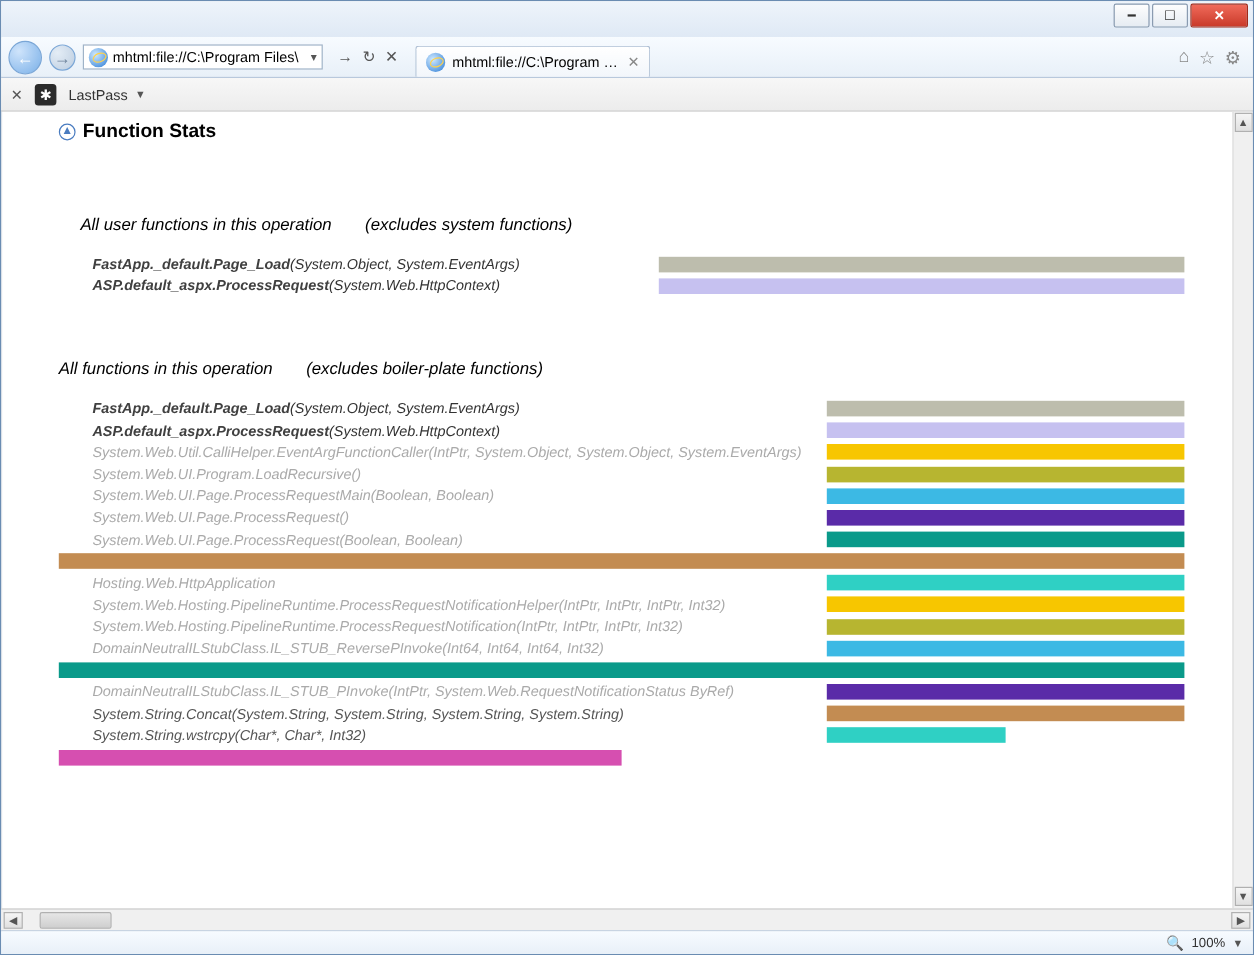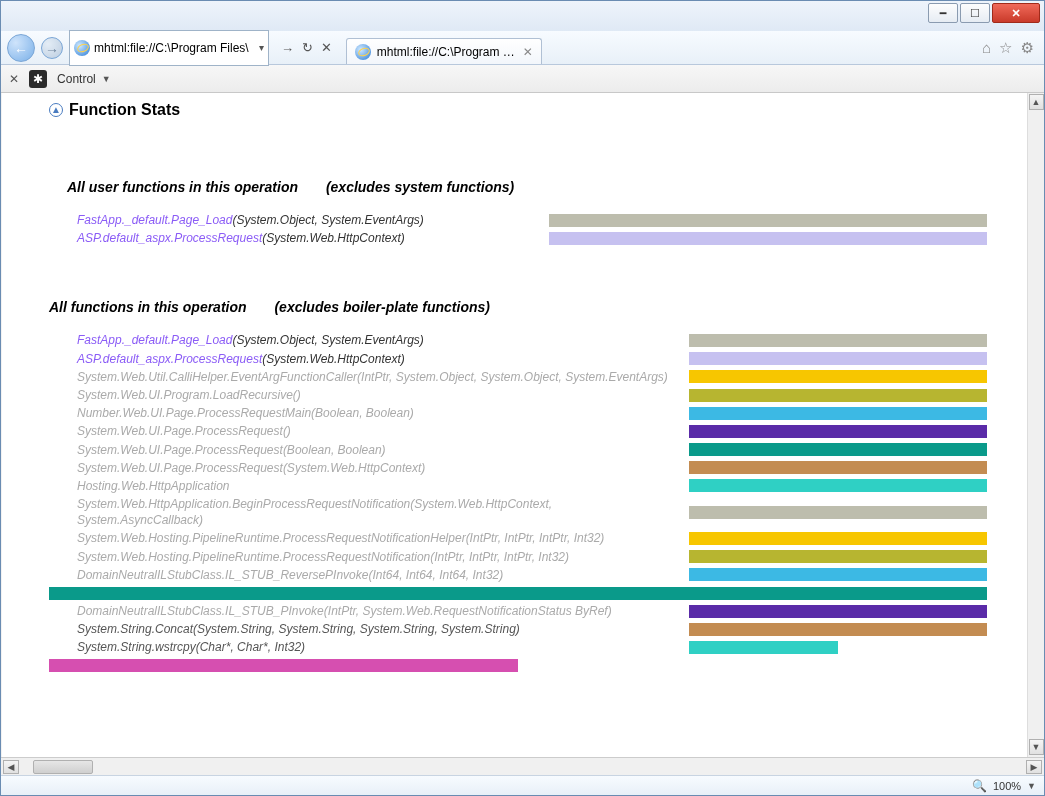--- a/index.html
+++ b/index.html
@@ -8,21 +8,21 @@
   
   .window { width: 1045px; height: 796px; position: relative; background: #fff; border: 1px solid #6a8cb2; box-shadow: 0 0 0 1px rgba(0,0,0,0.05) inset; }
   .titlebar { height: 30px; background: linear-gradient(#eef4fb,#dfe9f5); display: flex; justify-content: flex-end; align-items: flex-start; padding: 2px 4px 0 0; }
   .win-btn { width: 30px; height: 20px; margin-left: 2px; border: 1px solid #8a9bb0; border-radius: 2px; background: linear-gradient(#fdfdfd,#e6ecf3); display:flex; align-items:center; justify-content:center; font-size:11px; color:#333; }
   .win-btn.close { width: 48px; background: linear-gradient(#f06a5a,#c93a2a); border-color:#a02a1a; color:#fff; font-weight:bold; }
 
   
   .navbar { height: 34px; background: linear-gradient(#f7fbff,#e8f0f8); border-bottom: 1px solid #b8c8dc; display:flex; align-items:center; padding: 0 6px; gap:6px; }
   .nav-back, .nav-fwd { width:28px; height:28px; border-radius:50%; border:1px solid #7aa6d6; background: radial-gradient(circle at 30% 30%, #cfe4fb, #7ab0e8); display:flex; align-items:center; justify-content:center; color:#fff; font-size:14px; }
   .nav-fwd { width:22px; height:22px; background: radial-gradient(circle at 30% 30%, #e4edf6, #bccde0); color:#70869e; }
-  .addr-wrap { flex: 0 0 200px; display:flex; align-items:center; border:1px solid #9fb3c8; background:#fff; height:36px; padding:0 4px; gap:4px; }
+  .addr-wrap { flex: 0 0 200px; display:flex; align-items:center; border:1px solid #9fb3c8; background:#fff; height:21px; padding:0 4px; gap:4px; }
   .ie-icon { width:16px; height:16px; border-radius:50%; background: radial-gradient(circle at 35% 35%, #cfe9ff, #2a7bd5); position:relative; }
   .ie-icon::after { content:""; position:absolute; left:3px; top:4px; width:10px; height:6px; border:1px solid #ffd24a; border-radius:50%; transform: rotate(-20deg); }
   .addr-input { border:none; outline:none; font-size:12px; flex:1; min-width:0; font-family: inherit; }
   .addr-drop { color:#555; font-size:10px; }
   .addr-right { display:flex; align-items:center; gap:8px; margin-left:6px; color:#555; font-size:13px; }
   .tabstrip { flex:1; display:flex; align-items:flex-end; height:100%; margin-left:8px; }
   .tab { height:26px; border:1px solid #b0c0d4; border-bottom:none; background: linear-gradient(#fff,#f2f6fb); padding: 4px 8px; display:flex; align-items:center; gap:6px; border-radius:3px 3px 0 0; max-width:200px; }
   .tab-title { font-size:12px; white-space:nowrap; overflow:hidden; text-overflow:ellipsis; max-width:140px; }
   .tab-x { color:#888; font-size:12px; }
   .chrome-icons { display:flex; gap:8px; color:#888; padding-right:4px; }
@@ -35,27 +35,27 @@
   .lp-label { font-size:12px; color:#333; }
   .lp-drop { font-size:9px; color:#555; margin-left:-4px; }
 
   
   .content-outer { position:absolute; top:92px; bottom:20px; left:0; right:0; display:flex; flex-direction:column; }
   .content-scroll { flex:1; overflow:hidden; position:relative; }
   .page { padding: 8px 24px 0 48px; width: 1010px; }
   .collapse-btn { width:14px; height:14px; border-radius:50%; border:1px solid #4a7cc0; background:#fff; display:inline-flex; align-items:center; justify-content:center; color:#4a7cc0; font-size:10px; margin-right:6px; vertical-align:middle; line-height:1; }
   h1.section-title { font-size:16px; font-weight:bold; display:flex; align-items:center; margin-bottom: 60px; }
 
-  .subhead { font-size:14px; font-weight:bold; font-style:italic; margin: 12px 0 16px 18px; }
+  .subhead { font-size:14px; font-weight:normal; font-style:italic; margin: 12px 0 16px 18px; }
   .subhead .note { margin-left: 24px; }
 
   .func-table { width: 100%; }
   .func-row { display:flex; align-items:center; min-height:18px; padding: 1px 0; }
   .func-label { flex: 0 0 500px; font-size:12px; font-style:italic; line-height:1.35; padding-left: 28px; padding-right: 8px; }
-  .func-label .user { color:#8b5cf6; font-weight:normal; }
+  .func-label .user { color:#404040; font-weight:bold; }
   .func-label .sys  { color:#aaaaaa; }
   .func-label .core { color:#555555; }
   .func-bar-cell { flex: 1; }
   .func-bar { height:13px; }
 
   .section2-wide .func-label { flex: 0 0 640px; }
 
   
   .hscroll { height:18px; background:#f0f0f0; border-top:1px solid #ccc; position:relative; }
   .hscroll .thumb { position:absolute; left:32px; top:2px; width:60px; height:14px; background:linear-gradient(#e6e6e6,#cfcfcf); border:1px solid #b0b0b0; border-radius:2px; }
@@ -110,21 +110,21 @@
     <div class="chrome-icons">
       <span>⌂</span>
       <span>☆</span>
       <span>⚙</span>
     </div>
   </div>
 
   <div class="toolbar2">
     <span class="x-close">✕</span>
     <span class="lp-badge">✱</span>
-    <span class="lp-label">Control</span>
+    <span class="lp-label">LastPass</span>
     <span class="lp-drop">▼</span>
   </div>
 
   <div class="content-outer">
     <div class="content-scroll">
       <div class="page">
 
         <h1 class="section-title">
           <span class="collapse-btn">▲</span>
           <span>Function Stats</span>
@@ -174,53 +174,46 @@
                 <div class="func-bar" style="background: rgb(247, 198, 0); width: 100%;"></div>
               </div>
             </div>
             <div class="func-row">
               <div class="func-label"><span class="sys">System.Web.UI.Program.LoadRecursive</span><span class="sys">()</span></div>
               <div class="func-bar-cell">
                 <div class="func-bar" style="background: rgb(183, 181, 48); width: 100%;"></div>
               </div>
             </div>
             <div class="func-row">
-              <div class="func-label"><span class="sys">Number.Web.UI.Page.ProcessRequestMain</span><span class="sys">(Boolean, Boolean)</span></div>
+              <div class="func-label"><span class="sys">System.Web.UI.Page.ProcessRequestMain</span><span class="sys">(Boolean, Boolean)</span></div>
               <div class="func-bar-cell">
                 <div class="func-bar" style="background: rgb(60, 185, 228); width: 100%;"></div>
               </div>
             </div>
             <div class="func-row">
               <div class="func-label"><span class="sys">System.Web.UI.Page.ProcessRequest</span><span class="sys">()</span></div>
               <div class="func-bar-cell">
                 <div class="func-bar" style="background: rgb(90, 43, 168); width: 100%;"></div>
               </div>
             </div>
             <div class="func-row">
               <div class="func-label"><span class="sys">System.Web.UI.Page.ProcessRequest</span><span class="sys">(Boolean, Boolean)</span></div>
               <div class="func-bar-cell">
                 <div class="func-bar" style="background: rgb(10, 154, 138); width: 100%;"></div>
               </div>
             </div>
             <div class="func-row">
-              <div class="func-label"><span class="sys">System.Web.UI.Page.ProcessRequest</span><span class="sys">(System.Web.HttpContext)</span></div>
               <div class="func-bar-cell">
                 <div class="func-bar" style="background: rgb(195, 140, 82); width: 100%;"></div>
               </div>
             </div>
             <div class="func-row">
               <div class="func-label"><span class="sys">Hosting.Web.HttpApplication</span><span class="sys"></span></div>
               <div class="func-bar-cell">
                 <div class="func-bar" style="background: rgb(47, 208, 196); width: 100%;"></div>
-              </div>
-            </div>
-            <div class="func-row">
-              <div class="func-label"><span class="sys">System.Web.HttpApplication.BeginProcessRequestNotification</span><span class="sys">(System.Web.HttpContext, System.AsyncCallback)</span></div>
-              <div class="func-bar-cell">
-                <div class="func-bar" style="background: rgb(189, 189, 173); width: 100%;"></div>
               </div>
             </div>
             <div class="func-row">
               <div class="func-label"><span class="sys">System.Web.Hosting.PipelineRuntime.ProcessRequestNotificationHelper</span><span class="sys">(IntPtr, IntPtr, IntPtr, Int32)</span></div>
               <div class="func-bar-cell">
                 <div class="func-bar" style="background: rgb(247, 198, 0); width: 100%;"></div>
               </div>
             </div>
             <div class="func-row">
               <div class="func-label"><span class="sys">System.Web.Hosting.PipelineRuntime.ProcessRequestNotification</span><span class="sys">(IntPtr, IntPtr, IntPtr, Int32)</span></div>

